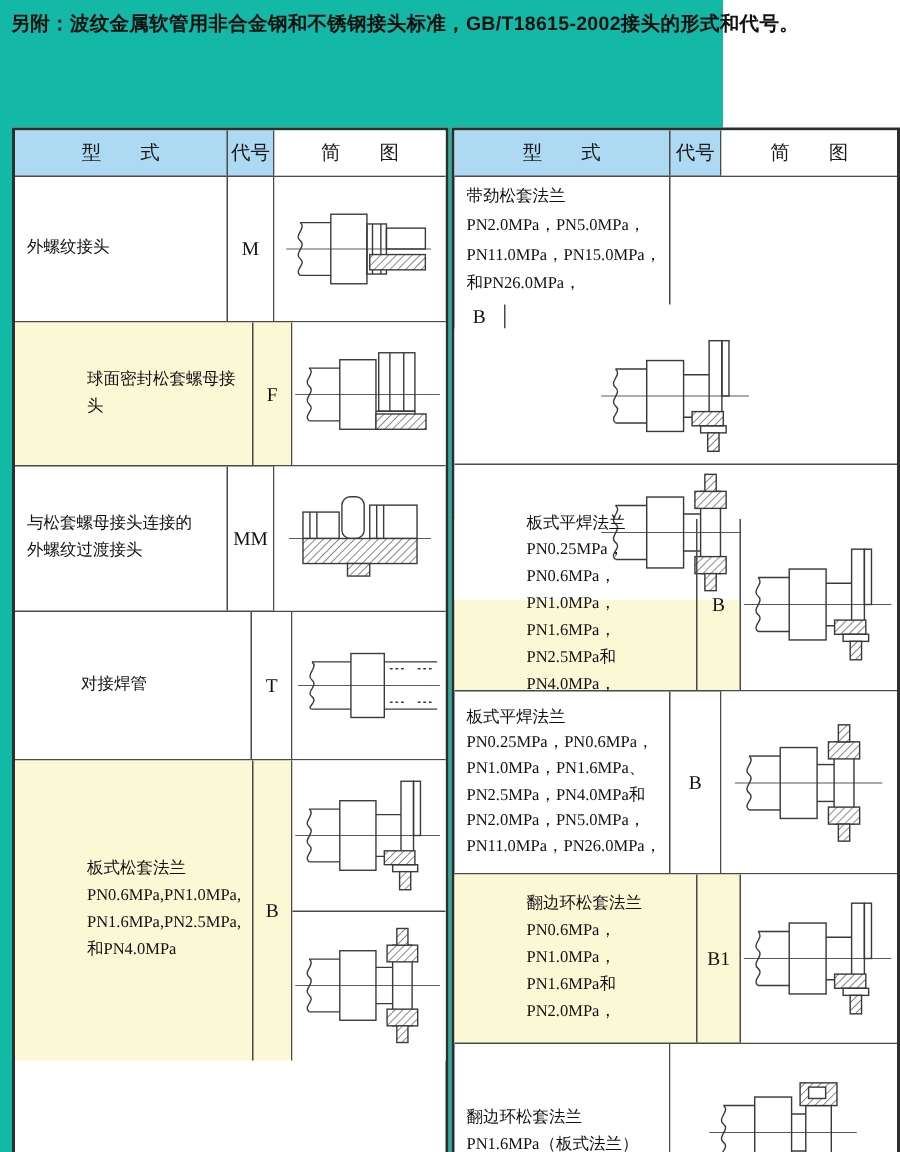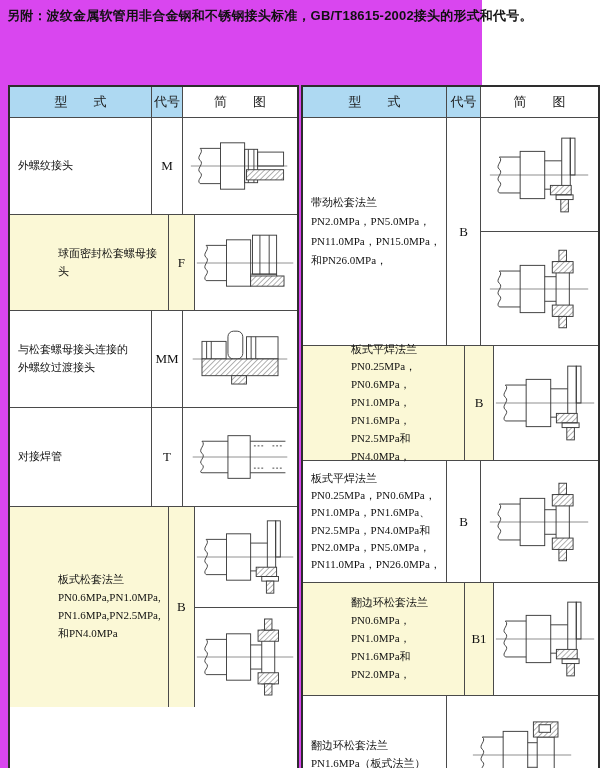--- a/index.html
+++ b/index.html
@@ -1,17 +1,17 @@
 <!DOCTYPE html>
 <html><head>
 <meta charset="utf-8">
 <style>
   html,body{margin:0;padding:0;background:#fff;width:600px;height:768px;overflow:hidden;
     font-family:"Liberation Sans",sans-serif;}
-  .page{position:relative;width:482px;height:768px;background:#d946ef;}
+  .page{position:relative;width:482px;height:768px;background:#14b8a6;}
   .doc-title{position:absolute;left:7px;top:7px;width:586px;font-size:13px;font-weight:bold;
     color:#111;letter-spacing:.2px;}
   .tables{position:absolute;left:8px;top:39px;display:flex;}
   .tbl{border:2px solid #2e2e2e;background:#fff;margin-top:46px;}
   .tbl-left{width:287px;}
   .tbl-right{width:295px;margin-left:2px;}
   .row{display:flex;border-bottom:1px solid #4a4a4a;box-sizing:border-box;}
   .row:last-child{border-bottom:none;}
   .cell{box-sizing:border-box;border-right:1px solid #4a4a4a;display:flex;align-items:center;}
   .cell:last-child{border-right:none;}
@@ -27,23 +27,23 @@
   .code-txt{width:100%;text-align:center;font-size:13px;color:#111;
     font-family:"Liberation Serif",serif;}
   .hl{background:#fbf8d6;padding-left:40px;}
   .hl .c-diag{background:#fff;}
   .diag-half{flex:1;width:100%;display:flex;align-items:center;justify-content:center;}
   .diag-half.split{border-bottom:1px solid #4a4a4a;box-sizing:border-box;}
   svg.diag{display:block;}
   svg.diag *{vector-effect:non-scaling-stroke;}
   
   .l-r1{height:97px;} .l-r2{height:96px;} .l-r3{height:97px;}
-  .l-r4{height:106px;} .l-r5{height:99px;} .l-r6{height:200px;}
+  .l-r4{height:106px;} .l-r5{height:99px;padding-left:36px;} .l-r6{height:200px;}
   
-  .r-r1{height:228px;} .r-r2{height:115px;} .r-r3{height:122px;}
+  .r-r1{height:228px;flex-direction:column;} .r-r2{height:115px;} .r-r3{height:122px;}
   .r-r4{height:113px;} .r-r5{height:117px;}
   .defs-holder{position:absolute;width:0;height:0;overflow:hidden;}
 </style>
 </head>
 <body>
 
 <div class="page">
 
   <svg class="defs-holder" aria-hidden="true">
     <defs>

